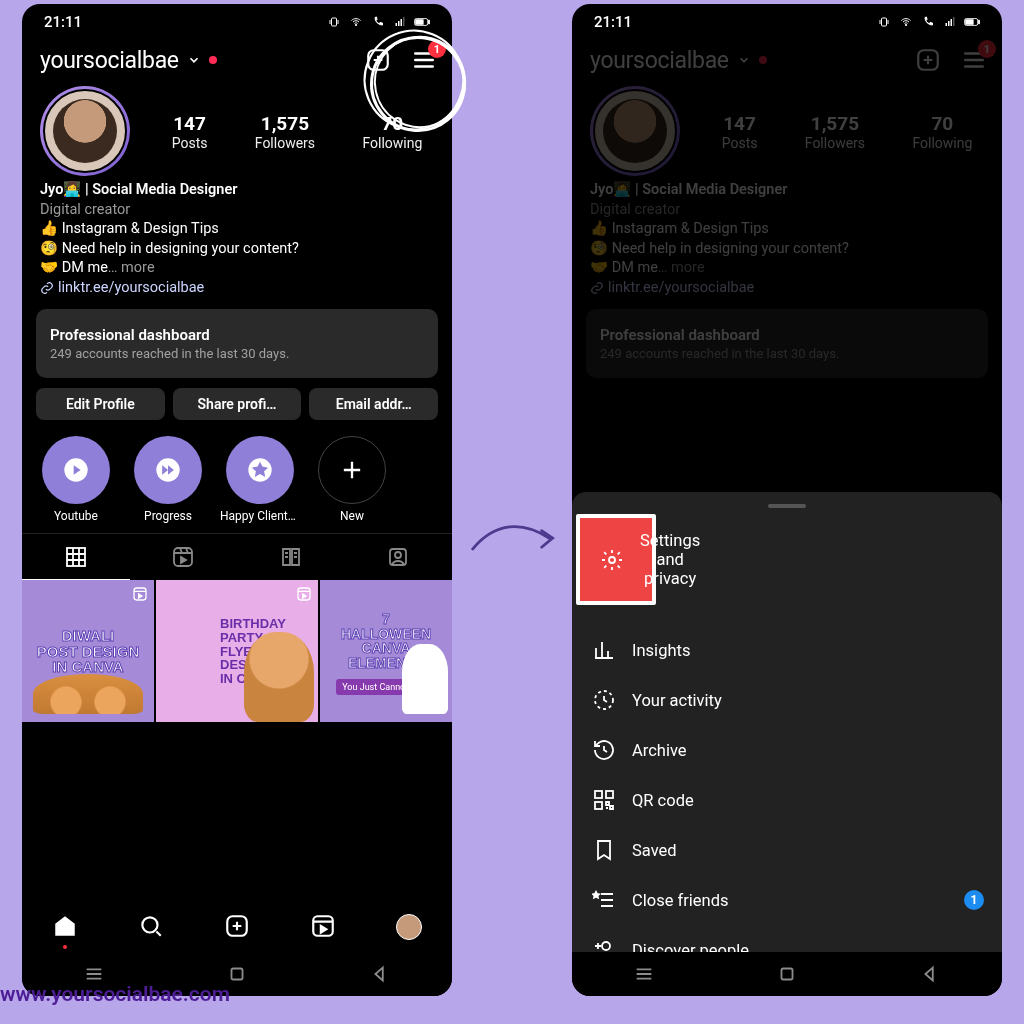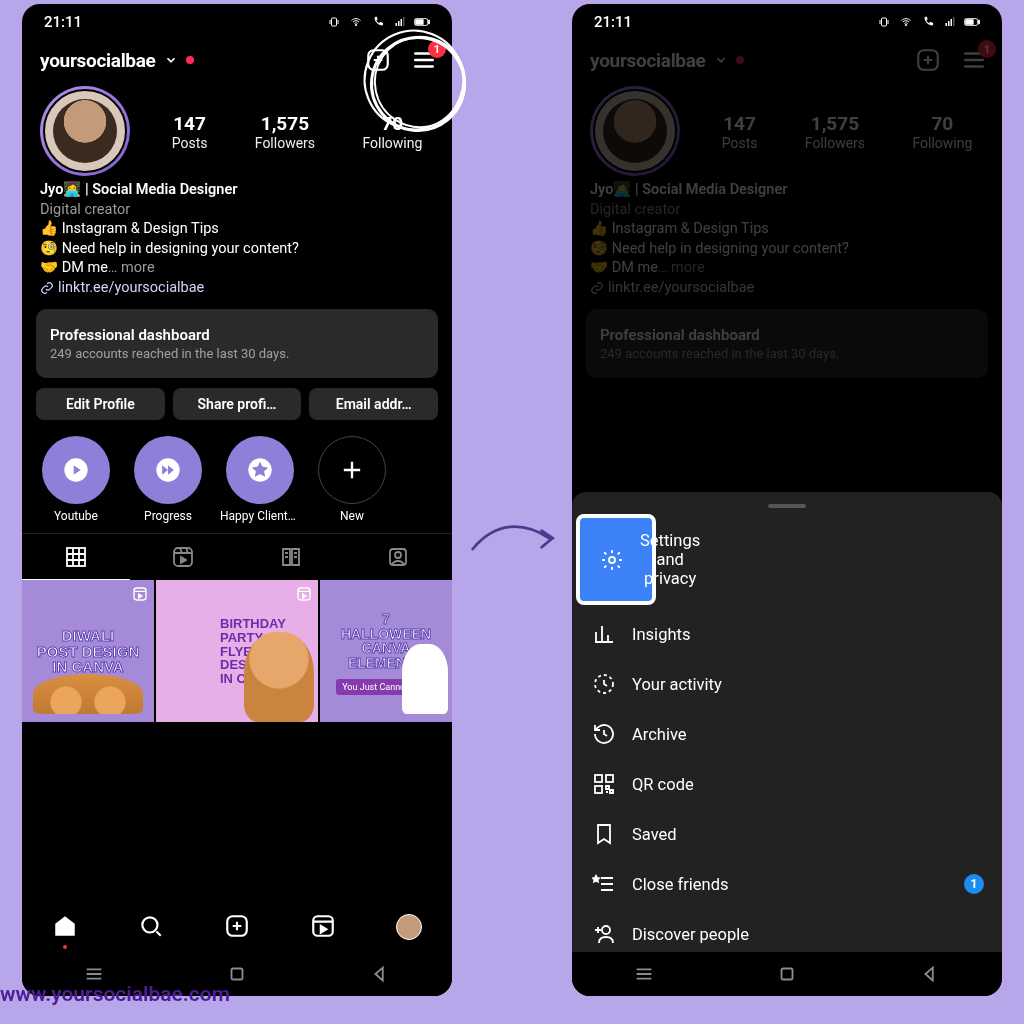--- a/index.html
+++ b/index.html
@@ -33,21 +33,21 @@
   }
   .statusbar .icons { display:flex; gap:6px; align-items:center; font-size:14px;}
   .statusbar .icons svg { width:16px; height:12px; }
 
   
   .head-row {
     display:flex; align-items:center; justify-content:space-between;
     padding: 6px 14px 4px 18px;
   }
   .uname-wrap { display:flex; align-items:center; gap:8px;}
-  .uname { font-size: 19px; font-weight:700; letter-spacing:-0.3px;}
+  .uname { font-size: 23px; font-weight:400; letter-spacing:-0.3px;}
   .chev { width:14px; height:14px; }
   .reddot { width:8px;height:8px;border-radius:50%;background:#ff2d55; }
   .head-actions { display:flex; align-items:center; gap:18px; }
   .iconbtn { width:28px;height:28px; display:flex;align-items:center;justify-content:center; position:relative;}
   .iconbtn svg { width:26px; height:26px; }
   .badge {
     position:absolute; top:-6px; right:-8px;
     background:#ff3040; color:#fff; font-size:11px;
     width:18px;height:18px;border-radius:50%;
     display:flex;align-items:center;justify-content:center; font-weight:700;
@@ -170,22 +170,22 @@
     background:#222; border-radius:14px 14px 0 0; padding-top:10px;
   }
   .sheet .handle{ width:38px;height:4px;background:#555;border-radius:3px;margin:2px auto 8px auto;}
   .sheet .row{
     display:flex;align-items:center; gap:16px;
     padding: 13px 20px; font-size:16.5px;
     position:relative;
   }
   .sheet .row svg{width:24px;height:24px;flex-shrink:0;}
   .sheet .row.hl{
-    background:#3b82f6; border:4px solid #fff;
-    margin: -2px 4px 4px 4px; border-radius:8px;
+    background:#ef4444; border:4px solid #fff;
+    margin: -2px 4px 20px 4px; border-radius:2px;
   }
   .sheet .blue-badge{
     position:absolute; right:18px; top:50%; transform:translateY(-50%);
     width:20px;height:20px;border-radius:50%;background:#1d8cf0;color:#fff;
     font-size:12px;display:flex;align-items:center;justify-content:center;font-weight:700;
   }
 
   
   .anno-circle{
     position:absolute; width:96px;height:96px;

